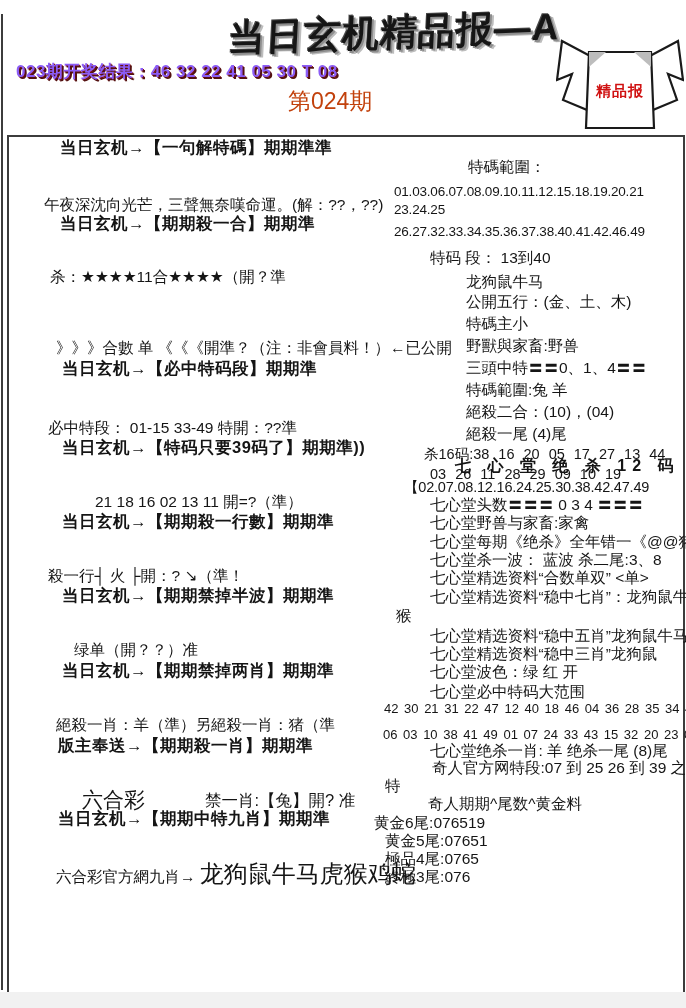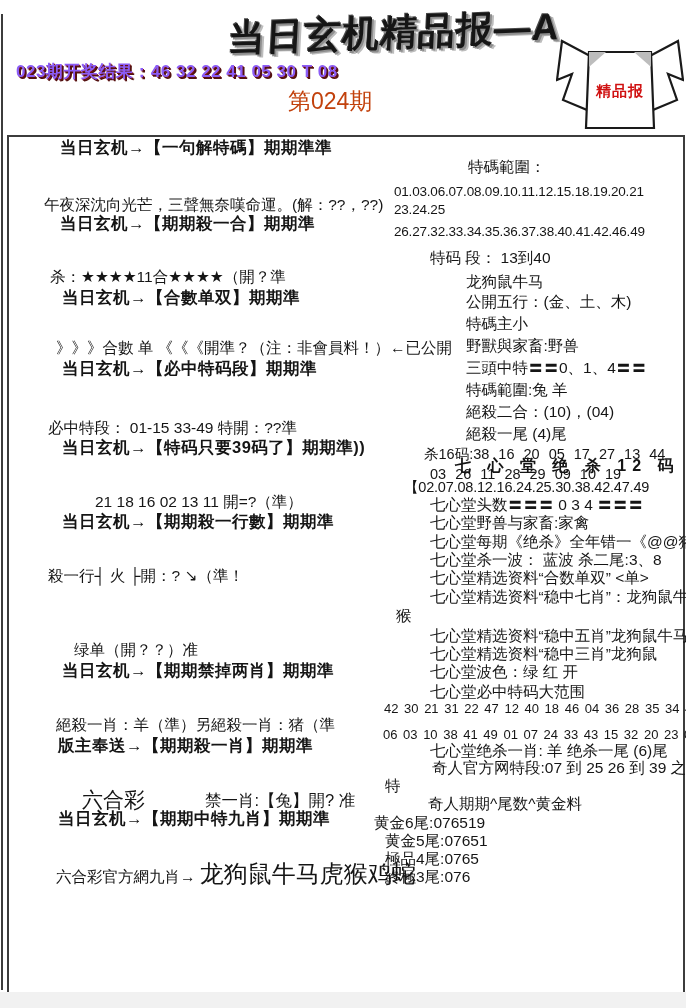--- a/index.html
+++ b/index.html
@@ -43,28 +43,28 @@
     <polygon points="33,16 95,16 98,92 30,92" fill="#ffffff" stroke="#1a1a1a" stroke-width="2.2"></polygon>
     <polygon points="33,16 50,16 33,31" fill="#bdbdbd"></polygon>
     <polygon points="95,16 78,16 95,31" fill="#bdbdbd"></polygon>
     <text class="ribbon-label" x="64" y="60" text-anchor="middle"><tspan>精品报</tspan></text>
   </svg>
 
   <div class="ln" style="top:195px;left:44px">午夜深沈向光芒，三聲無奈嘆命運。(解：??，??)</div>
   <div class="ln machine" style="top:137px;left:60px">当日玄机→【一句解特碼】期期準準</div>
   <div class="ln machine" style="top:213px;left:60px">当日玄机→【期期殺一合】期期準</div>
   <div class="ln" style="top:267px;left:50px">杀：★★★★11合★★★★（開？準</div>
-  <div class="ln machine" style="top:287px;left:62px">当日玄机→【合數单双】期期準</div>
   <div class="ln" style="top:338px;left:56px">》》》合數 单 《《《開準？（注：非會員料！）←已公開</div>
   <div class="ln machine" style="top:358px;left:62px">当日玄机→【必中特码段】期期準</div>
   <div class="ln" style="top:418px;left:48px">必中特段：  01-15   33-49  特開：??準</div>
   <div class="ln machine" style="top:437px;left:62px">当日玄机→【特码只要39码了】期期準))</div>
   <div class="ln" style="top:492px;left:95px">21 18 16 02 13 11  開=?（準）</div>
   <div class="ln machine" style="top:511px;left:62px">当日玄机→【期期殺一行數】期期準</div>
   <div class="ln" style="top:566px;left:48px">殺一行┤ 火 ├開：?  ↘（準！</div>
+  <div class="ln machine" style="top:585px;left:62px">当日玄机→【期期禁掉半波】期期準</div>
   <div class="ln" style="top:640px;left:74px">绿单（開？？）准</div>
   <div class="ln machine" style="top:660px;left:62px">当日玄机→【期期禁掉两肖】期期準</div>
   <div class="ln" style="top:715px;left:56px">絕殺一肖：羊（準）另絕殺一肖：猪（準</div>
   <div class="ln machine" style="top:735px;left:58px">版主奉送→【期期殺一肖】期期準</div>
 
   <div class="ln" style="top:790px;left:82px;font-size:21px">六合彩</div>
   <div class="ln machine" style="top:808px;left:58px">当日玄机→【期期中特九肖】期期準</div>
   <div class="ln" style="top:790px;left:205px;font-size:16.5px">
     <span>禁一肖:</span><span class="b">【兔】</span><span>開? 准</span>
   </div>
@@ -113,21 +113,21 @@
   <div class="ln" style="top:626px;left:430px">
     <span>七心堂精选资料“稳中五肖”</span><span class="b">龙狗鼠牛马</span>
   </div>
   <div class="ln" style="top:644px;left:430px">
     <span>七心堂精选资料“稳中三肖”</span><span class="b">龙狗鼠</span>
   </div>
   <div class="ln" style="top:662px;left:430px">七心堂波色：绿   红 开</div>
   <div class="ln" style="top:682px;left:430px">七心堂必中特码大范围</div>
   <div class="ln numrow" style="top:699px;left:384px">42 30 21 31 22 47 12 40 18 46 04 36 28 35 34 44 37</div>
   <div class="ln numrow" style="top:725px;left:383px">06 03 10 38 41 49 01 07 24 33 43 15 32 20 23 02</div>
-  <div class="ln" style="top:741px;left:430px">七心堂绝杀一肖: 羊 绝杀一尾 (6)尾</div>
+  <div class="ln" style="top:741px;left:430px">七心堂绝杀一肖: 羊 绝杀一尾 (8)尾</div>
 
   <div class="ln" style="top:758px;left:432px">奇人官方网特段:07 到 25 26 到 39 之间博</div>
   <div class="ln" style="top:776px;left:385px">特</div>
   <div class="ln" style="top:794px;left:428px">奇人期期^尾数^黄金料</div>
   <div class="ln" style="top:813px;left:374px">黄金6尾:076519</div>
   <div class="ln" style="top:831px;left:385px">黄金5尾:07651</div>
   <div class="ln" style="top:849px;left:385px">極品4尾:0765</div>
   <div class="ln" style="top:867px;left:385px">終極3尾:076</div>
 
 </div>

